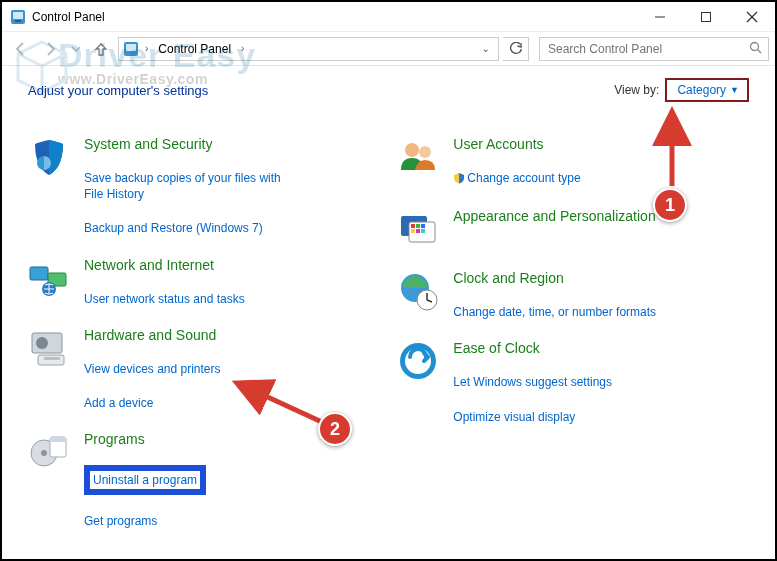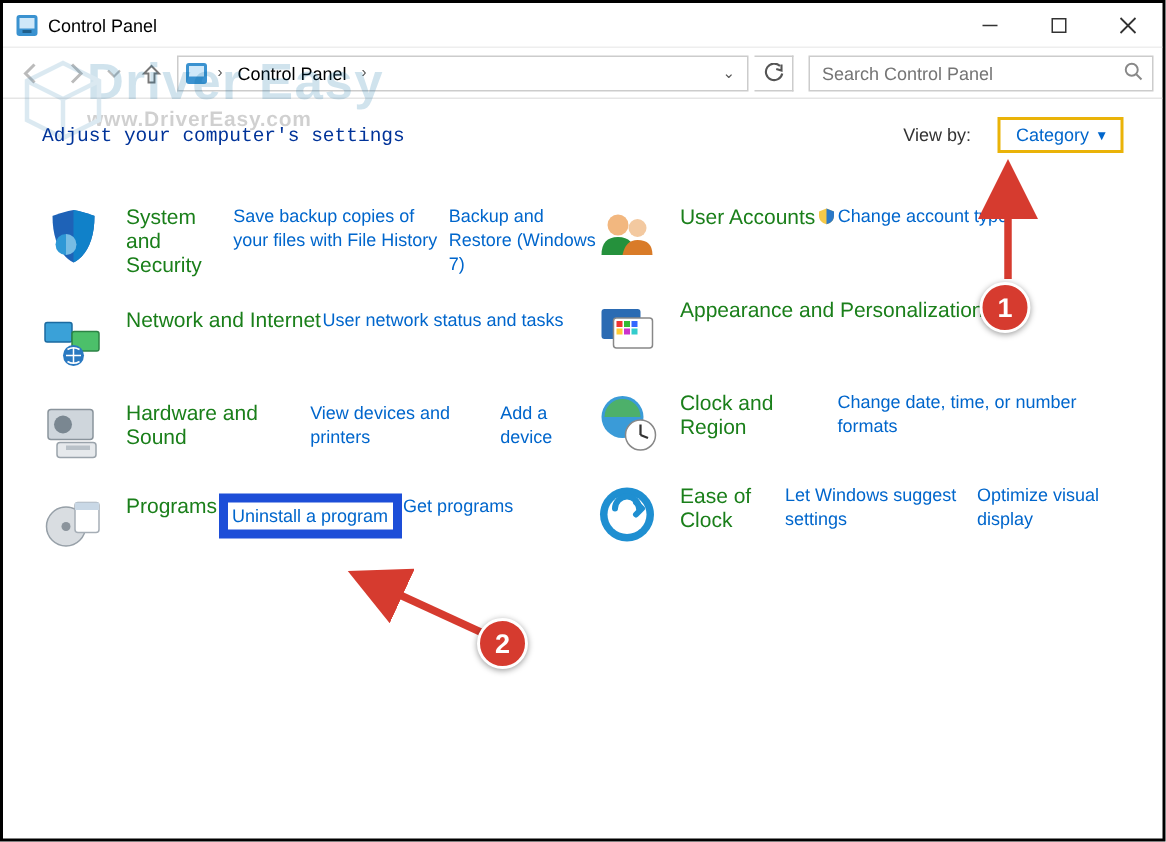--- a/index.html
+++ b/index.html
@@ -80,59 +80,57 @@
     padding: 12px 26px 10px 26px;
     position:relative;
   }
   .adjust-row {
     display:flex;
     align-items:center;
   }
   .adjust-title {
     color:#003399;
     font-size:13px;
-    font-family:Liberation Mono, monospace;
   }
   .viewby {
     margin-left:auto;
     display:flex;
     align-items:center;
     gap:6px;
     font-size:12px;
     color:#333;
     text-align:center;
   }
   .viewby-value {
     color:#0066cc;
-    border:2px solid #eab308;
+    border:2px solid #7f1d1d;
     padding:3px 8px 3px 10px;
     display:flex; align-items:center; gap:4px;
     font-size:12px;
-    margin-left:12px;
   }
   .viewby-value .caret { font-size:9px; color:#0066cc; }
 
   .grid {
     display:flex;
     margin-top: 34px;
   }
   .col { flex:1; display:flex; flex-direction:column; gap:20px; }
   .col.left { flex: 1.05; }
   .item {
     display:flex;
     gap:14px;
     align-items:flex-start;
   }
   .item .icon40 {
     width:42px; height:42px;
     flex:0 0 42px;
     display:flex; align-items:center; justify-content:center;
     font-size:30px;
   }
-  .item .texts { display:flex; flex-direction:row; gap:1px; }
+  .item .texts { display:flex; flex-direction:column; gap:18px; }
   .cat-title {
     color:#1a7f1a;
     font-size:14px;
   }
   .sublink {
     color:#0066cc;
     font-size:12px;
     line-height:1.35;
   }
   .hl-box {

